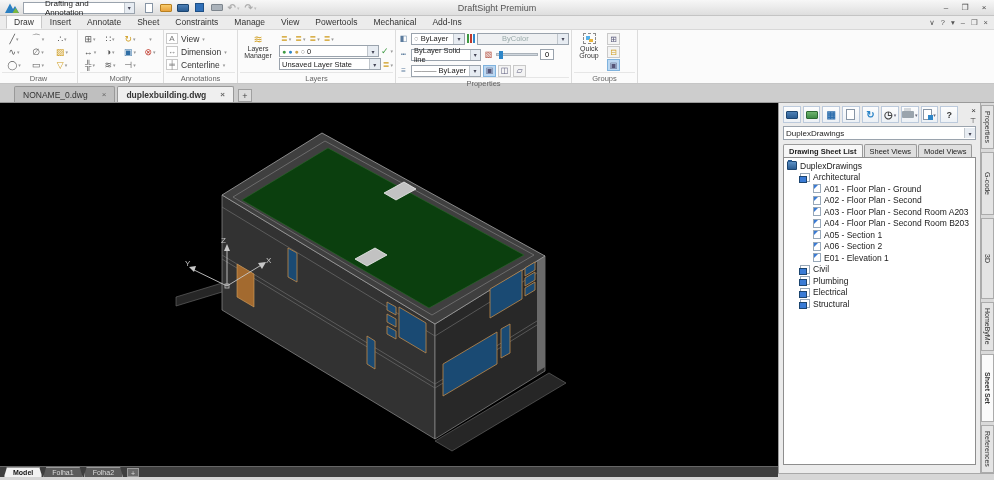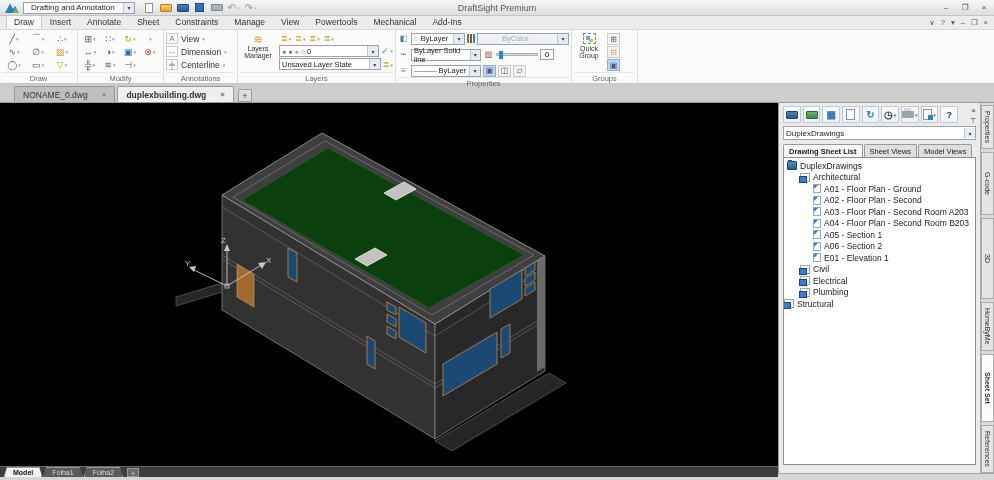--- a/index.html
+++ b/index.html
@@ -6,21 +6,21 @@
   html,body { width:994px; height:480px; overflow:hidden;
     font-family:"Liberation Sans", sans-serif; background:#d4d0c8; }
 
   
   .titlebar { height:16px; background:linear-gradient(#f7f7f7,#dedede);
     border-bottom:1px solid #c4c4c4; display:flex; align-items:center; gap:3px;
     padding:0 4px; position:relative; }
   .logo { width:16px; height:12px; flex:none; }
   .ws-combo { width:112px; height:12px; background:#fff; border:1px solid #9aa3ad;
     font-size:8px; color:#222; display:flex; align-items:center; justify-content:space-between;
-    padding-left:7px; }
+    padding-left:21px; }
   .combo-arr { width:11px; height:10px; background:#e7ecf2; border-left:1px solid #c0c6cc;
     font-size:6px; color:#445; display:flex; align-items:center; justify-content:center; }
   .qat { display:flex; align-items:center; gap:4px; margin-left:4px; }
   .mi { height:12px; min-width:13px; display:flex; align-items:center; justify-content:center;
     position:relative; font-size:10px; color:#666; }
   .mi.has-dd::after { content:"▾"; font-size:5px; color:#888; margin-left:1px; }
   .mi.disabled { opacity:.45; }
   .mig { display:inline-block; }
   .ic-new-file .mig { width:8px; height:10px; background:#fff; border:1px solid #8795a5; }
   .ic-open-file .mig { width:12px; height:8px; background:linear-gradient(#f8cb6a,#e8a23c);
@@ -643,31 +643,31 @@
           <span class="tree-ico"></span>
           <span>E01 - Elevation 1</span>
         </div>
 
 
         <div class="trow ic-node-civil tico-subset" style="padding-left: 16px;">
           <span class="tree-ico"></span>
           <span>Civil</span>
         </div>
 
+        <div class="trow ic-node-plumbing tico-subset" style="padding-left: 16px;">
+          <span class="tree-ico"></span>
+          <span>Plumbing</span>
+        </div>
+
         <div class="trow ic-node-electrical tico-subset" style="padding-left: 16px;">
           <span class="tree-ico"></span>
           <span>Electrical</span>
         </div>
 
-        <div class="trow ic-node-plumbing tico-subset" style="padding-left: 16px;">
-          <span class="tree-ico"></span>
-          <span>Plumbing</span>
-        </div>
-
-        <div class="trow ic-node-structural tico-subset" style="">
+        <div class="trow ic-node-structural tico-subset" style="padding-left: 16px;">
           <span class="tree-ico"></span>
           <span>Structural</span>
         </div>
 
     </div>
   </div>
 
   <div class="strip">
     <span class="vtab ic-vtab-properties"><span>Properties</span></span>
       <span class="vtab ic-vtab-gcode"><span>G-code Generator</span></span>

